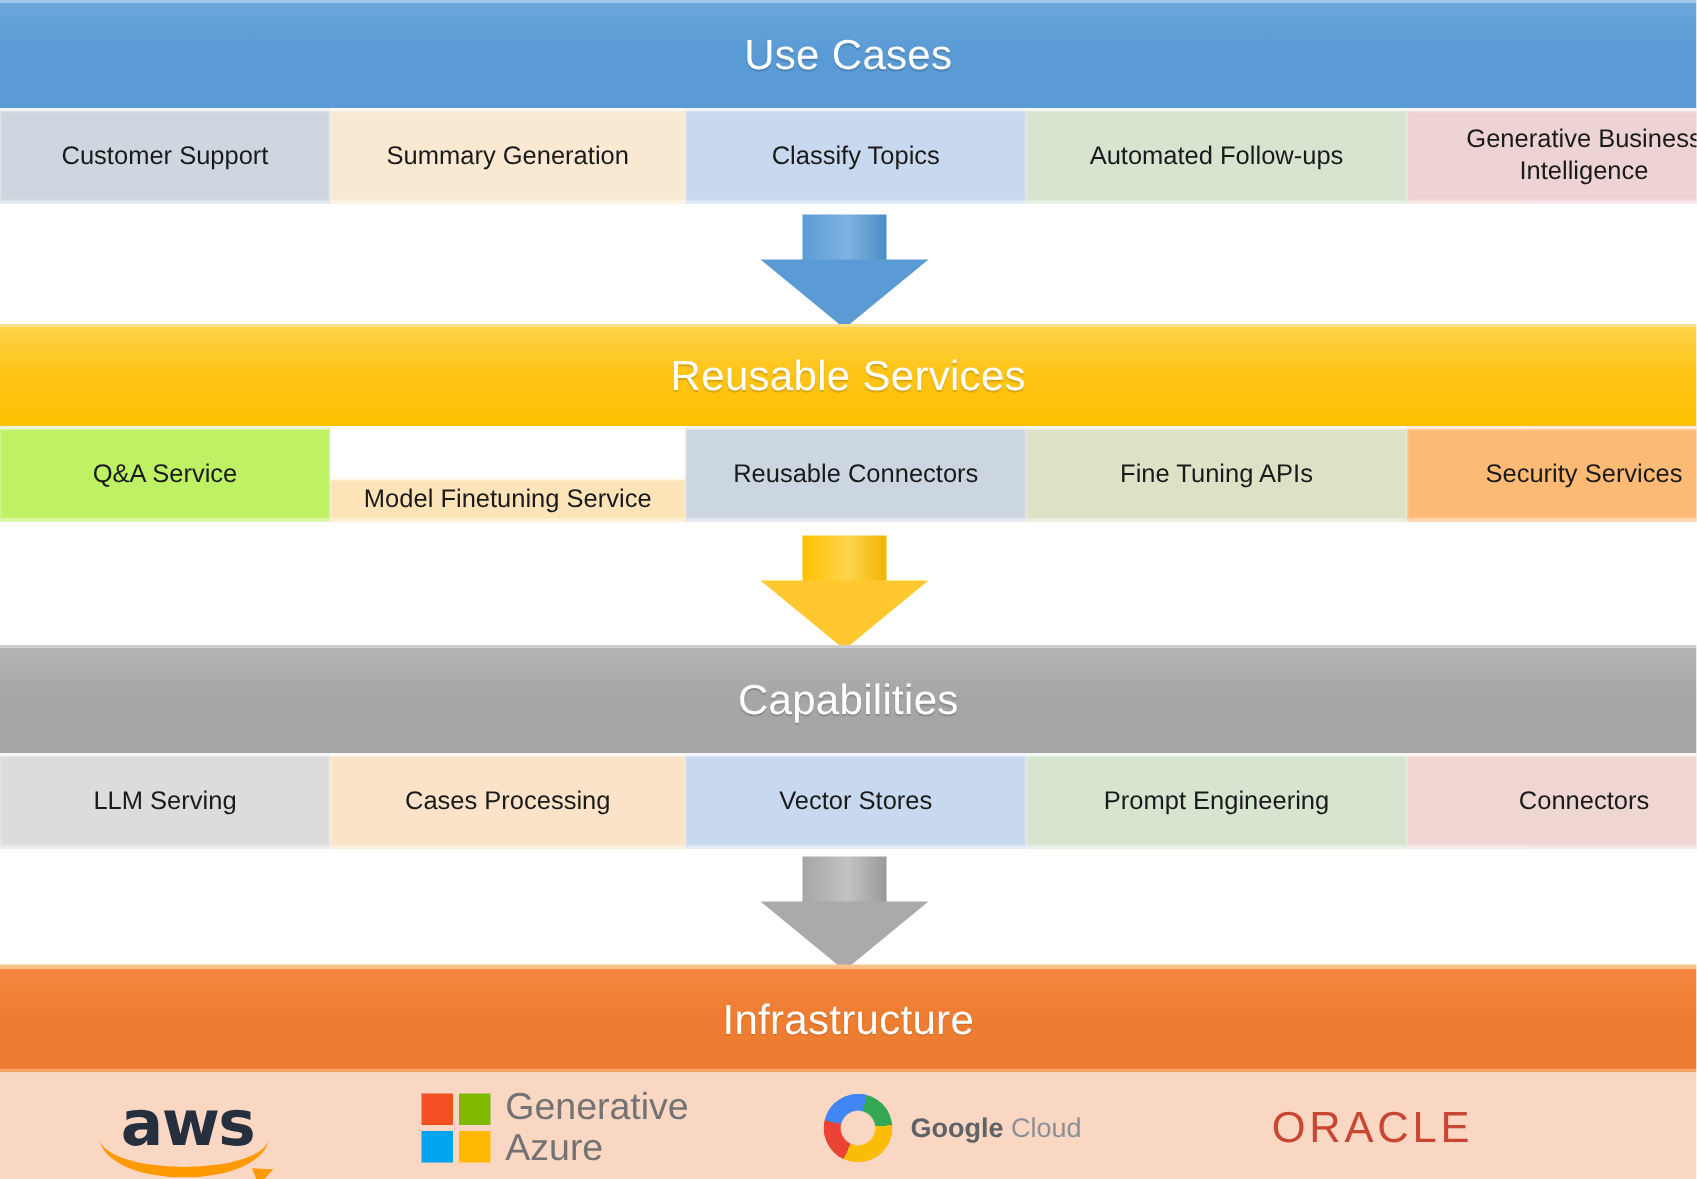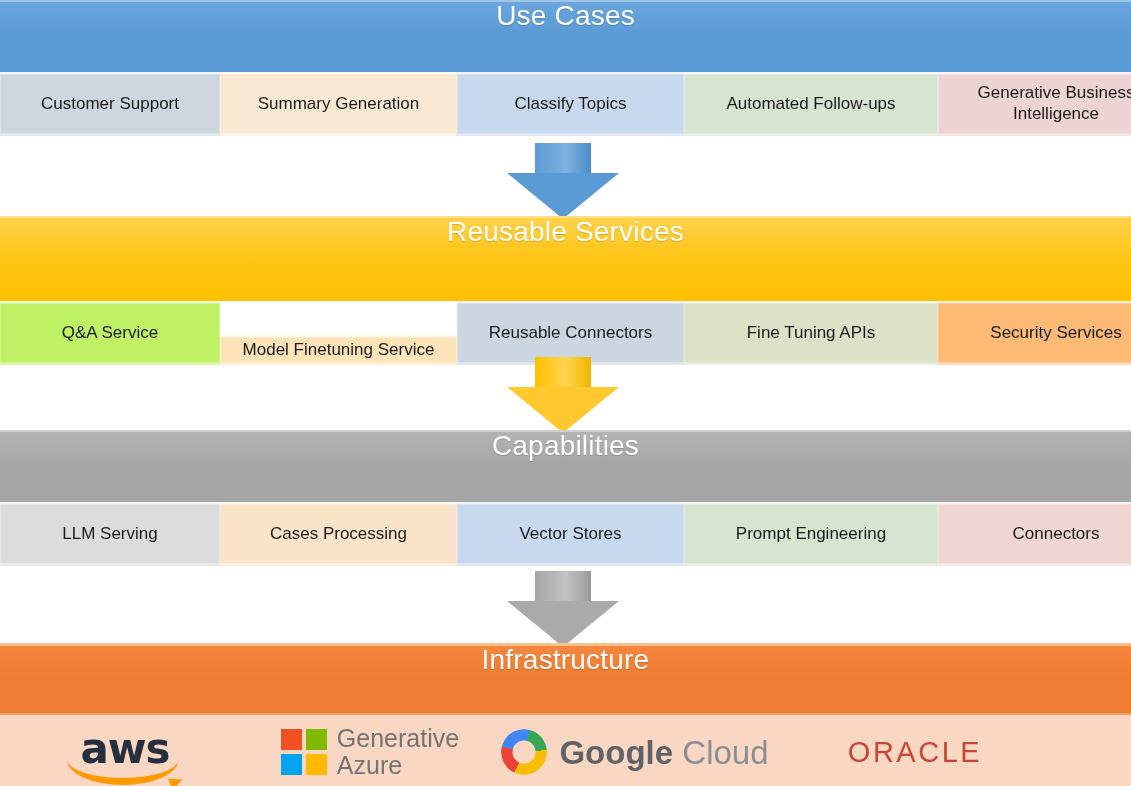--- a/index.html
+++ b/index.html
@@ -27,37 +27,37 @@
     position: absolute;
     left: 0;
     width: 1131px;
   }
 
   .band {
     position: relative;
     width: 1131px;
     box-sizing: border-box;
     display: flex;
-    align-items: flex-start;
+    align-items: center;
     justify-content: center;
     color: #ffffff;
     font-size: 28px;
     font-weight: 400;
     letter-spacing: .2px;
     text-shadow: 0 1px 1px rgba(0,0,0,.18);
   }
   .band-title { line-height: 1; }
 
   .band.usecases {
     height: 72px;
     background: linear-gradient(180deg,#6ba5de 0%,#5b9bd5 45%,#5b9bd5 100%);
     border-top: 2px solid #9fc5e8;
   }
   .band.services {
-    height: 85px;
+    height: 68px;
     background: linear-gradient(180deg,#ffd24a 0%,#ffc518 45%,#ffc000 100%);
     border-top: 2px solid #ffe08a;
   }
   .band.capabilities {
     height: 72px;
     background: linear-gradient(180deg,#b4b4b4 0%,#a6a6a6 45%,#a6a6a6 100%);
     border-top: 2px solid #cfcfcf;
   }
   .band.infrastructure {
     height: 72px;
@@ -206,21 +206,21 @@
     background:
       conic-gradient(from 205deg,
         #ea4335 0deg 78deg,
         #4285f4 78deg 170deg,
         #34a853 170deg 240deg,
         #fbbc05 240deg 360deg);
     -webkit-mask: radial-gradient(circle at 50% 50%, transparent 0 11px, #000 12px);
             mask: radial-gradient(circle at 50% 50%, transparent 0 11px, #000 12px);
   }
   .gcp-text {
-    font-size: 33px;
+    font-size: 18px;
     line-height: 1;
     white-space: nowrap;
   }
   .gcp-g { color: #5f6368; font-weight: 700; }
   .gcp-c { color: #8a8f95; font-weight: 400; }
 
   
   .logo-oracle { width: 270px; }
   .oracle-word {
     color: #c74634;

